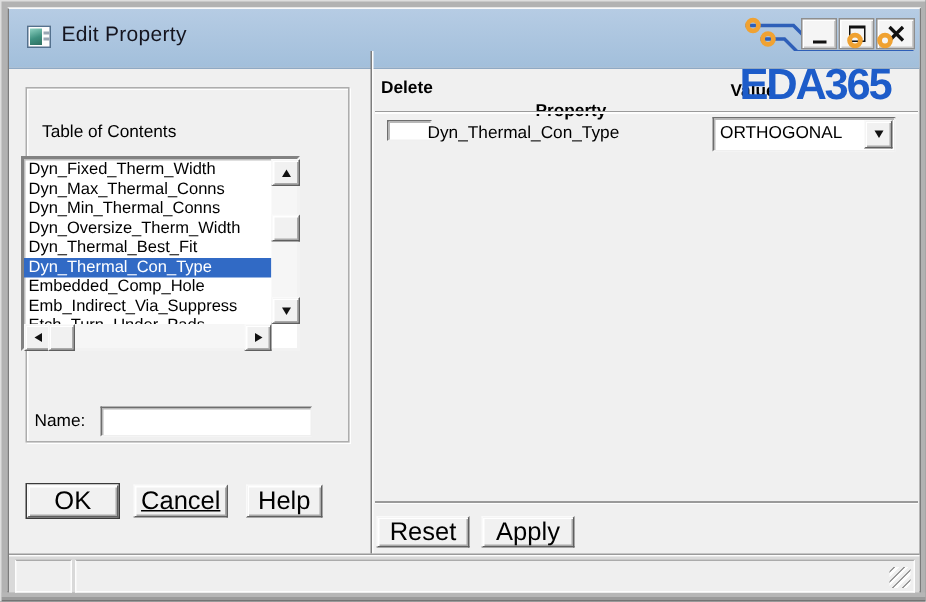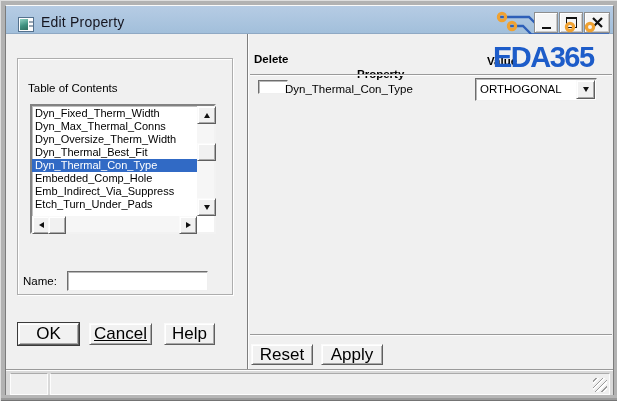--- a/index.html
+++ b/index.html
@@ -12,21 +12,21 @@
     box-sizing:border-box;
   }
   .abs{position:absolute;box-sizing:border-box;}
   #inner{
     left:4px;top:4px;width:609px;height:390px;
     background:#f0f0f0;border:1px solid #7c7c7c;border-top:1px solid #fafafa;
   }
   #bottom-strip{left:0;top:394px;width:617px;height:7px;
     background:linear-gradient(#b6b6b6 0 3px,#9a9a9a 3px 5px,#747474 5px 7px);}
   
-  #titlebar{left:5px;top:5px;width:607px;height:28px;
+  #titlebar{left:5px;top:5px;width:607px;height:40px;
     background:linear-gradient(180deg,#b6cce4 0%,#a2bfdb 100%);
     border-bottom:1px solid #8fa9c4;}
   #win-icon{left:12px;top:11px;width:16px;height:15px;background:#fdfdfd;border:1px solid #54718e;}
   #win-icon .pic{position:absolute;left:1px;top:1px;width:8px;height:11px;
     background:linear-gradient(160deg,#8fd2c2 0%,#3f9180 55%,#2e6f60 100%);}
   #win-icon .ln1,#win-icon .ln2{position:absolute;left:10px;height:2px;width:4px;background:#9aa7b4;}
   #win-icon .ln1{top:3px;} #win-icon .ln2{top:7px;}
   #win-title{left:35px;top:8px;font-size:14px;font-weight:500;color:#15151f;letter-spacing:.2px;}
   .tb-btn{top:11px;width:24px;height:21px;background:#f5f5f5;border:1px solid #8e8e8e;
     box-shadow:inset 1px 1px 0 #fff,inset -1px -1px 0 #c9c9c9;
@@ -39,21 +39,21 @@
   
   #divider{left:246px;top:33px;width:2px;height:335px;
     background:linear-gradient(90deg,#7e7e7e 0 1px,#fdfdfd 1px 2px);}
   .hline{height:2px;background:linear-gradient(#9a9a9a 0 1px,#fdfdfd 1px 2px);}
   
   #groupbox{left:16px;top:57px;width:216px;height:237px;
     border:1px solid #adadad;box-shadow:1px 1px 0 #fff,inset 1px 1px 0 #fff;}
   #group-legend{position:absolute;left:6px;top:-8px;background:#f0f0f0;padding:0 4px;margin-top:31px;}
   #list-label{left:46px;top:80px;}
   
-  #listbox{left:29px;top:103px;width:186px;height:130px;background:#fff;
+  #listbox{left:13px;top:103px;width:186px;height:130px;background:#fff;
     border:2px solid;border-color:#828282 #f2f2f2 #f2f2f2 #828282;
     box-shadow:inset 1px 1px 0 rgba(0,0,0,.25);}
   #items{position:absolute;left:0;top:0;width:165px;height:110px;overflow:hidden;padding-top:1px;}
   .item{height:13px;line-height:13px;padding-left:3px;white-space:nowrap;font-size:11px;}
   .item.selected{background:#316ac5;color:#fff;}
   .sb-btn{background:#f1f1f1;border:1px solid;border-color:#fafafa #5f5f5f #5f5f5f #fafafa;
     box-shadow:inset 1px 1px 0 #fff,inset -1px -1px 0 #aaa;
     display:flex;align-items:center;justify-content:center;}
   #vscroll{position:absolute;right:0;top:0;width:17px;height:110px;background:#f6f6f6;}
   #vscroll .sb-btn{position:absolute;left:0;width:17px;height:16px;}
@@ -144,20 +144,21 @@
   <div class="abs" id="divider"></div>
 
   <div class="abs" id="groupbox">
     <div id="group-legend">Table of Contents</div>
   </div>
 
   <div class="abs" id="listbox">
     <div id="items">
       <div class="item">Dyn_Fixed_Therm_Width</div>
       <div class="item">Dyn_Max_Thermal_Conns</div>
+      <div class="item">Dyn_Min_Thermal_Conns</div>
       <div class="item">Dyn_Oversize_Therm_Width</div>
       <div class="item">Dyn_Thermal_Best_Fit</div>
       <div class="item selected">Dyn_Thermal_Con_Type</div>
       <div class="item">Embedded_Comp_Hole</div>
       <div class="item">Emb_Indirect_Via_Suppress</div>
       <div class="item">Etch_Turn_Under_Pads</div>
     </div>
     <div id="vscroll">
       <div class="sb-btn" id="vs-up">
           <div class="arr-up"></div>

